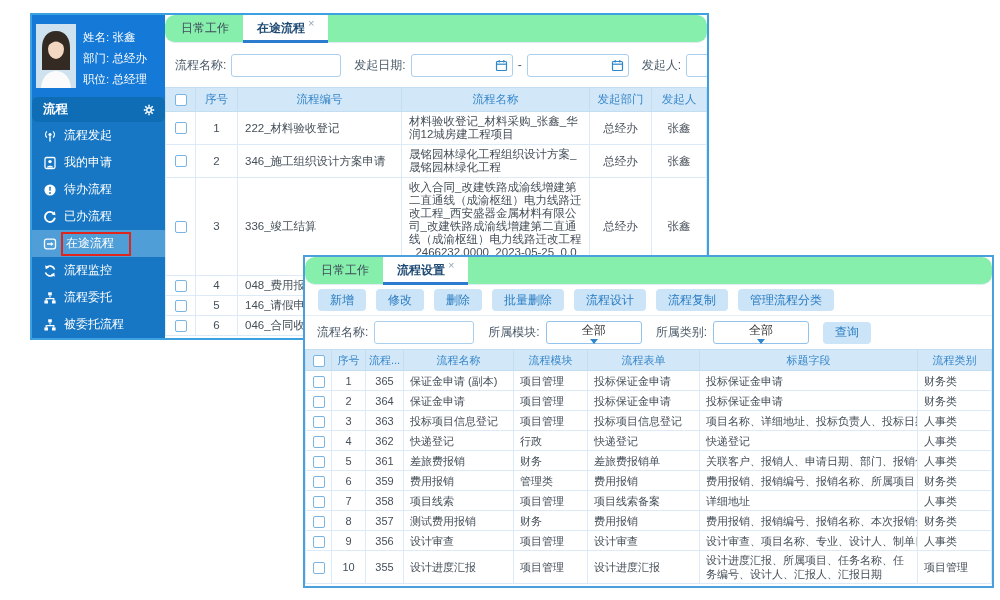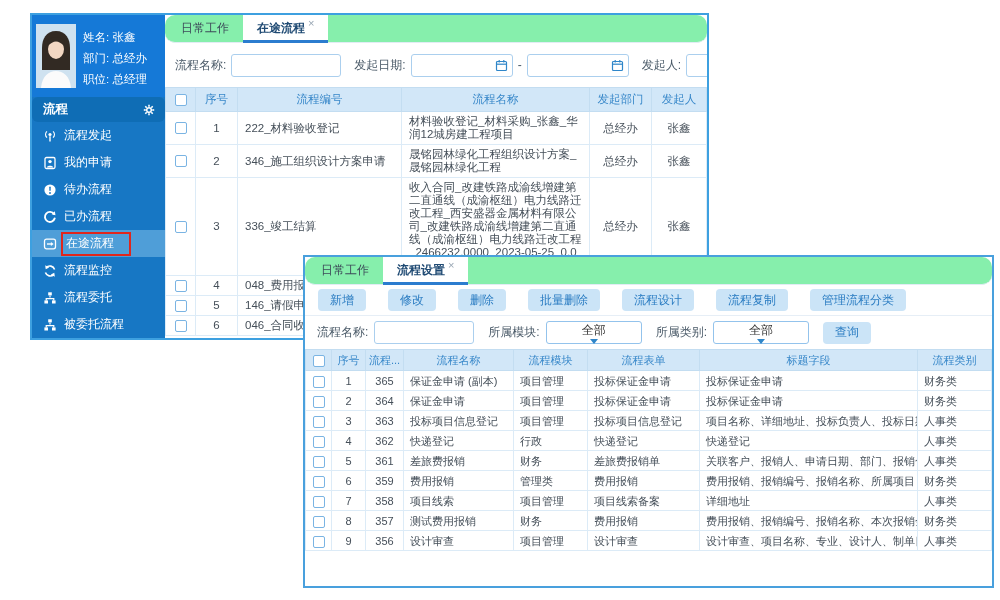--- a/index.html
+++ b/index.html
@@ -36,21 +36,21 @@
   #window2 .filters { height:33px; padding-left:12px; gap:6px; }
   .lbl { flex-shrink:0; }
   .ml { margin-left:8px; }
   .ipt { height:23px; border:1px solid #abcfee; border-radius:3px; background:#fff; outline:none;
     font-size:12px; padding:0 5px; color:#333; }
   .w110 { width:110px; } .w84 { width:84px; flex-shrink:0; } .w100 { width:100px; }
   .datewrap { position:relative; display:inline-flex; }
   .datewrap .ipt { width:102px; padding-right:22px; }
   .cal { position:absolute; right:5px; top:5px; }
 
-  .toolbar { height:31px; display:flex; align-items:center; gap:22px; padding:0 13px;
+  .toolbar { height:31px; display:flex; align-items:center; gap:10px; padding:0 13px;
     border-bottom:1px solid #e6eef6; flex-shrink:0; }
   .btn { background:#cbe4f7; color:#2a7cc2; border:none; border-radius:4px; height:22px;
     padding:0 12px; font-size:12px; cursor:pointer; white-space:nowrap; }
   .sel { width:96px; height:23px; border:1px solid #93c3ec; border-radius:3px; background:#fff;
     display:inline-flex; align-items:center; justify-content:space-between; padding:0 7px; color:#333;
     cursor:pointer; flex-shrink:0;flex-direction:column; }
   .caret { width:0; height:0; border-left:4px solid transparent; border-right:4px solid transparent;
     border-top:5px solid #2f86c9; }
 
   
@@ -437,16 +437,26 @@
         <tr>
           <td class="c"><span class="cb"></span></td>
           <td class="c">9</td>
           <td class="c">356</td>
           <td>设计审查</td>
           <td>项目管理</td>
           <td>设计审查</td>
           <td>设计审查、项目名称、专业、设计人、制单日期</td>
           <td>人事类</td>
         </tr>
+        <tr>
+          <td class="c"><span class="cb"></span></td>
+          <td class="c">10</td>
+          <td class="c">355</td>
+          <td>设计进度汇报</td>
+          <td>项目管理</td>
+          <td>设计进度汇报</td>
+          <td class="wrap">设计进度汇报、所属项目、任务名称、任务编号、设计人、汇报人、汇报日期</td>
+          <td>项目管理</td>
+        </tr>
       </tbody>
     </table>
   </div>
 </div>
 
 </body></html>

